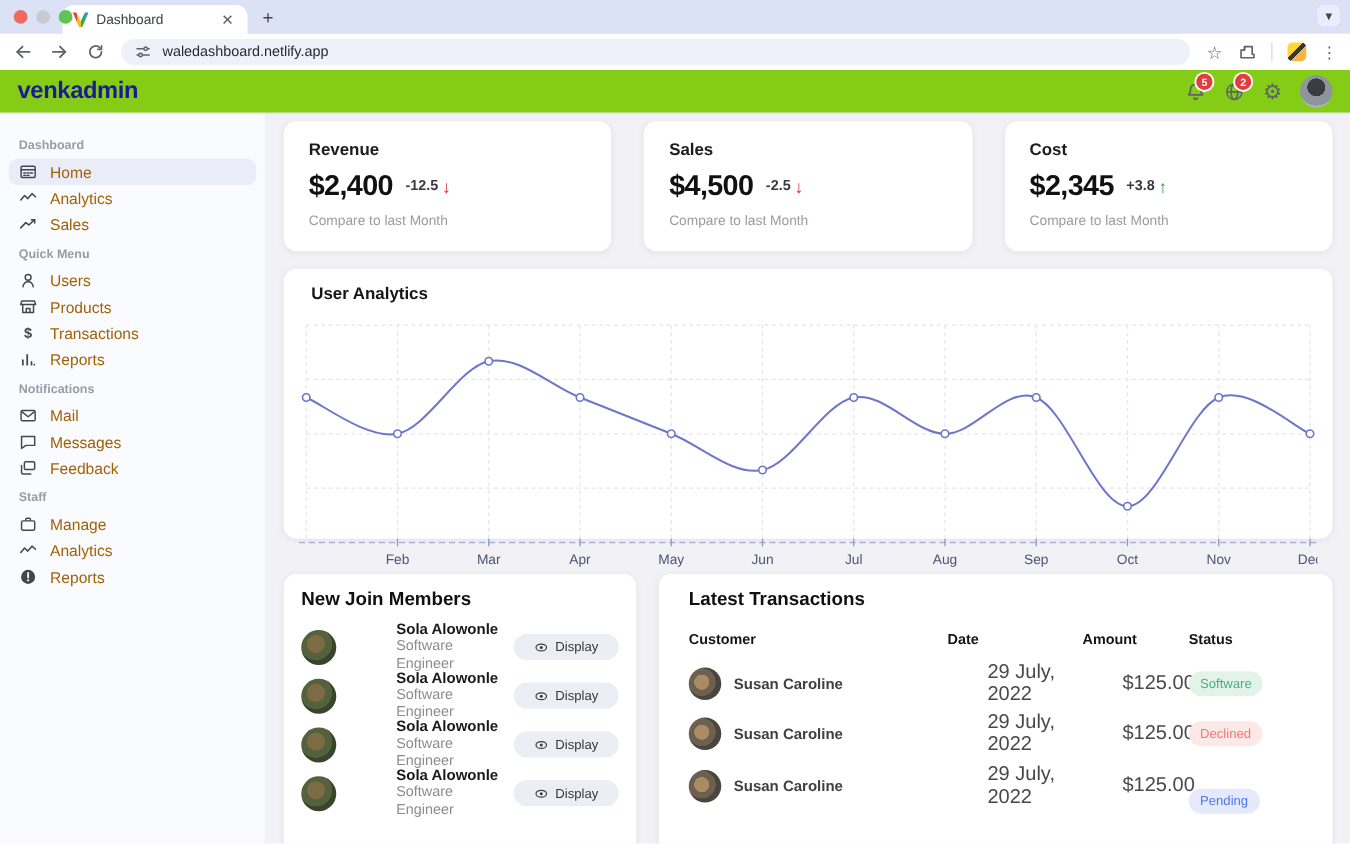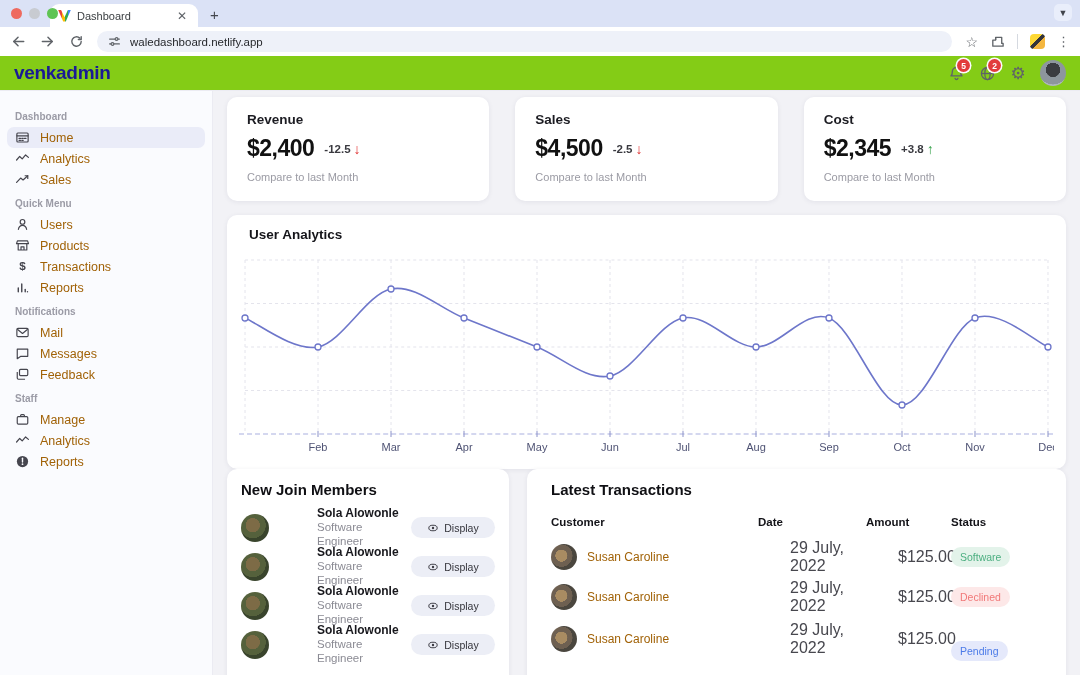--- a/index.html
+++ b/index.html
@@ -66,21 +66,21 @@
   .stat-title { font-size:13.5px; font-weight:bold; color:#1c1c22; margin-bottom:8px; }
   .stat-line { display:flex; align-items:center; gap:10px; margin-bottom:9px; }
   .stat-value { font-size:23px; font-weight:bold; color:#111; letter-spacing:-.5px; }
   .stat-change { font-size:11.5px; font-weight:bold; color:#3a3a40; display:flex; align-items:center; gap:3px; }
   .arr { font-size:14px; font-weight:bold; }
   .arr.down::before { content:"\2193"; color:var(--negative,#e03131); }
   .arr.up::before   { content:"\2191"; color:var(--positive,#2f9e44); }
   .stat-compare { font-size:11px; color:#9b9ba4; }
 
   
-  .chart-card { height:254px; padding:10px 12px; margin-bottom:0; }
+  .chart-card { height:216px; padding:10px 12px; margin-bottom:28px; }
   .chart-title { font-size:13.5px; font-weight:bold; color:#15151a; margin:2px 0 8px 10px; }
   .hgrid { stroke:#e4e4ec; stroke-dasharray:3 3; stroke-width:1; }
   .xaxis { stroke:#a9b0e0; stroke-dasharray:5 3; stroke-width:1.2; }
   .tick  { stroke:#8b92c9; stroke-width:1; }
   .xlab  { font-size:11px; fill:#4f5374; text-anchor:middle; }
 
   
   .bottom-row { display:flex; gap:18px; }
   .members-card { width:282px; flex:none; height:240px; padding:12px 14px; }
   .panel-title { font-size:15px; font-weight:bold; color:#101014; margin-bottom:9px; }
@@ -94,21 +94,21 @@
     font-size:10.5px; color:#35353c; font-family:inherit; }
 
   .txn-card { flex:1; height:240px; padding:12px 24px; }
   .txn-grid { display:grid; grid-template-columns:207px 108px 85px 1fr; align-items:center; }
   .txn-head { height:30px; }
   .txn-head span { font-size:11.5px; font-weight:bold; color:#141419; }
   .txn-row { height:40px; }
   .cust-cell { display:flex; align-items:center; gap:10px; }
   .avatar--txn { width:26px; height:26px;
     background:radial-gradient(circle at 40% 45%,#a98c62 0 28%,#6e6051 29% 52%,#4a463e 53% 78%,#33312c 79%); }
-  .cust-name { font-size:12px; font-weight:normal; color:#a16207; }
+  .cust-name { font-size:12px; font-weight:bold; color:#404040; }
   .txn-date, .txn-amount { font-size:16px; color:#47474e;margin-left:32px; }
   .status-badge { display:inline-block; font-size:10.5px; padding:4px 9px; border-radius:11px; }
   .badge-approved { color:var(--approved-text,#4caf81); background:var(--approved-bg,#e3f3ea); }
   .badge-declined { color:var(--declined-text,#f17878); background:var(--declined-bg,#fde8e8); }
   .badge-pending  { color:var(--pending-text,#4c7be8); background:var(--pending-bg,#e5e9fb);margin-top:24px; }
   svg.ic { display:block; }
 </style>
 </head>
 <body>
 

